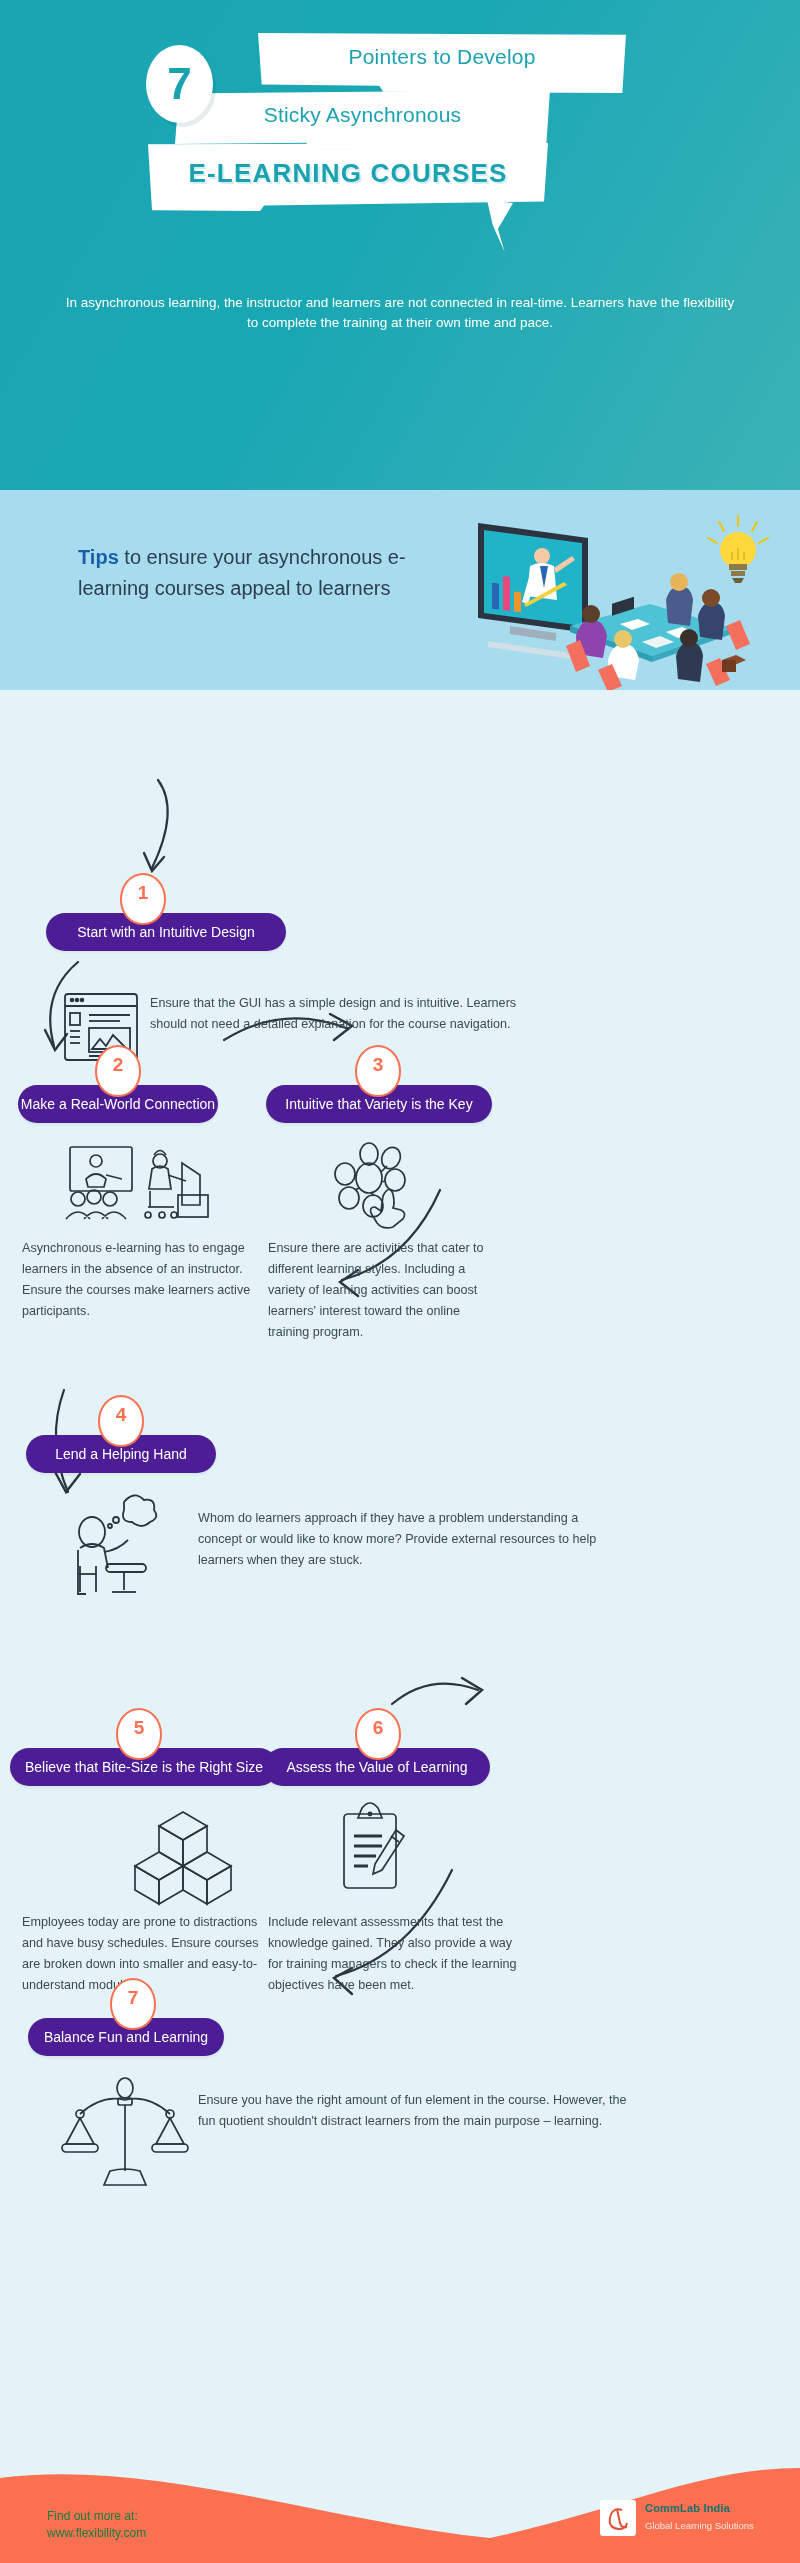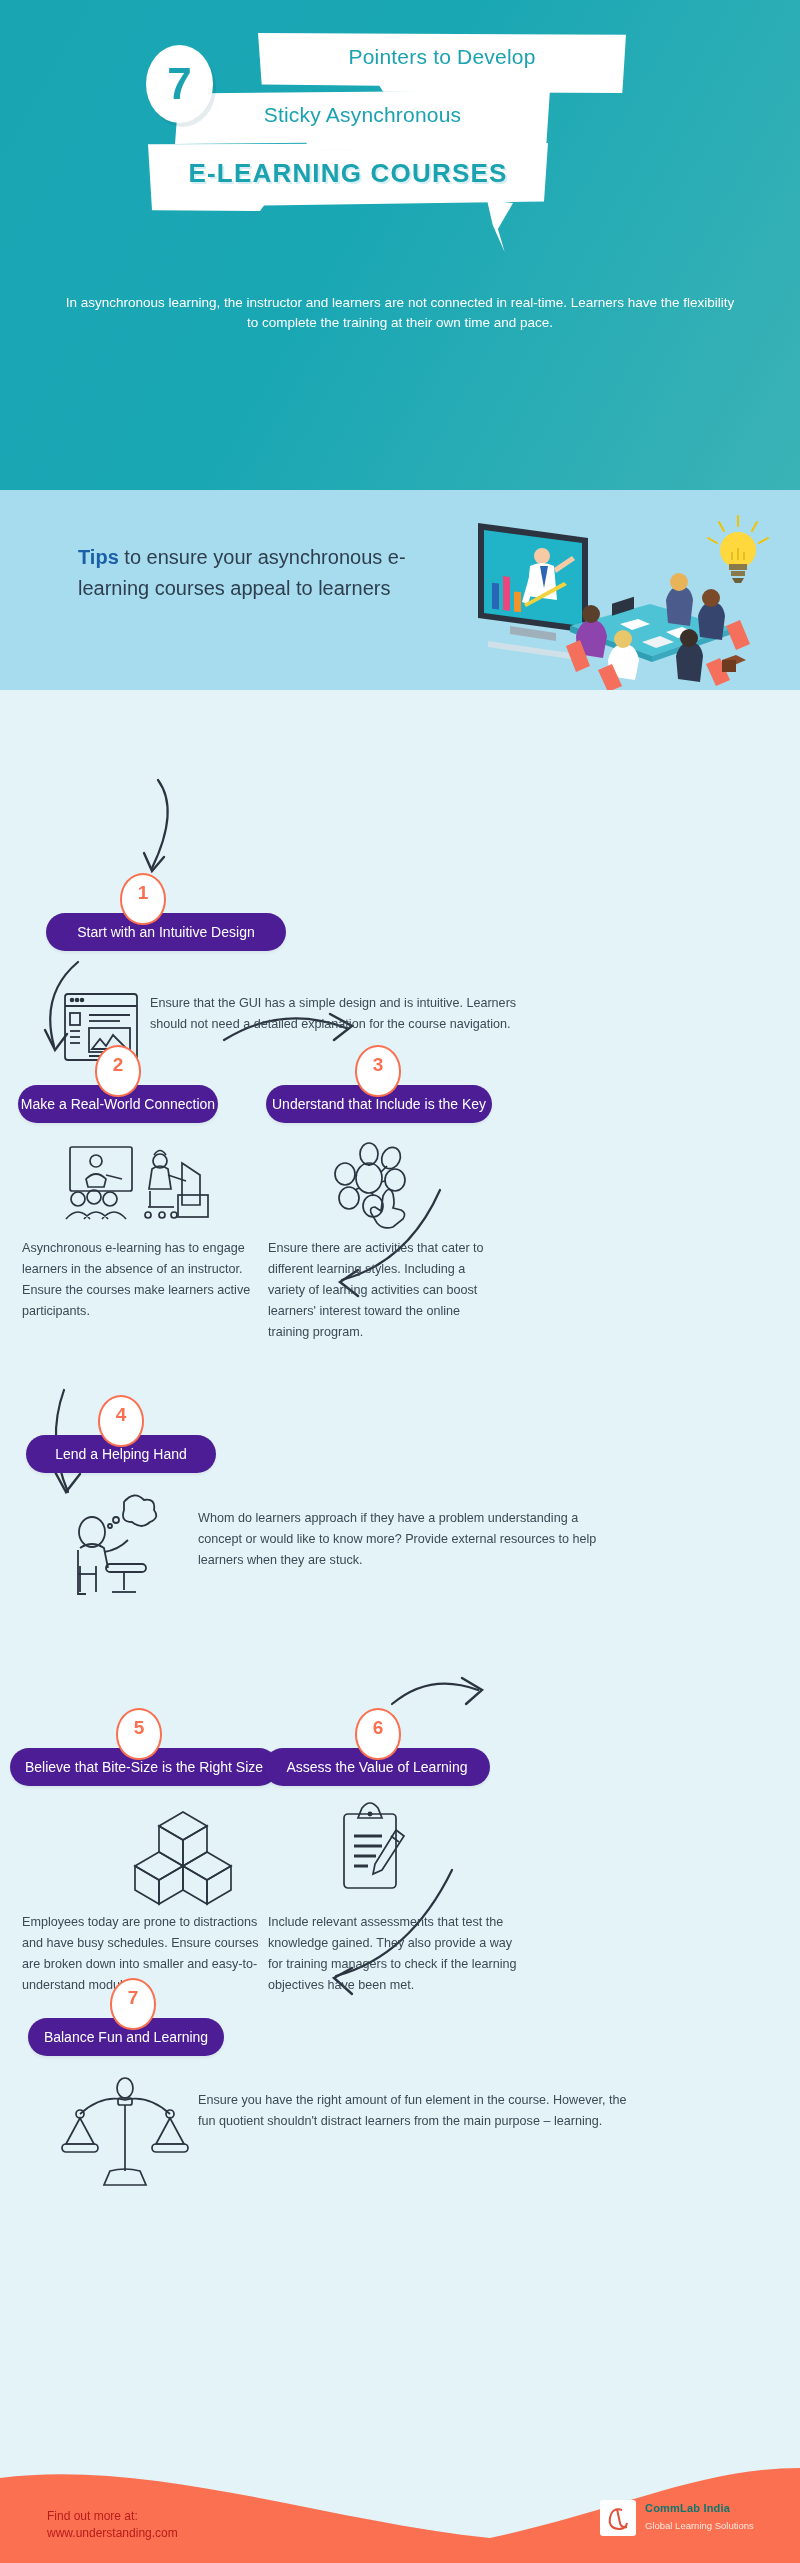--- a/index.html
+++ b/index.html
@@ -93,21 +93,21 @@
     position:absolute; color:#3b4a54; font-size:12.6px; line-height:21px;
   }
   .icon-box { position:absolute; }
 
   
   .footer {
     position:absolute; left:0; top:2450px; width:800px; height:113px;
   }
   .footer-wave { position:absolute; left:0; top:0; width:800px; height:113px; }
   .footer-text {
-    position:absolute; left:47px; top:58px; color:#b91c1c;
+    position:absolute; left:47px; top:58px; color:#15803d;
     font-size:12px; line-height:17px;
   }
   .logo-box {
     position:absolute; left:600px; top:50px; width:36px; height:36px;
     background:#fff; border-radius:3px;
     display:flex; align-items:center; justify-content:center;
   }
   .logo-name {
     position:absolute; left:645px; top:52px; color:#0f766e;
     font-size:11px; font-weight:bold; letter-spacing:.2px;
@@ -295,21 +295,21 @@
       <circle cx="100" cy="70" r="3"></circle>
       <circle cx="112" cy="70" r="3"></circle>
     <path d="M86 62 l26 0"></path>
   </svg>
   <div class="desc" style="left:22px; top:548px; width:240px;">Asynchronous e-learning has to engage learners in the absence of an instructor. Ensure the courses make learners active participants.</div>
 
   <div class="badge" style="left:355px; top:355px;">
     <span>3</span>
   </div>
   <div class="pill" style="left:266px; top:395px; width:226px;">
-    <span>Understand that Include is the Key</span>
+    <span>Intuitive that Variety is the Key</span>
   </div>
   <svg class="icon-box" style="left:325px; top:452px; width:96px; height:86px;" viewBox="0 0 96 86" fill="none" stroke="#2b3440" stroke-width="1.7">
     <ellipse cx="44" cy="12" rx="9" ry="11"></ellipse>
     <ellipse cx="66" cy="16" rx="9" ry="11" transform="rotate(25 66 16)"></ellipse>
     <ellipse cx="20" cy="32" rx="10" ry="11"></ellipse>
     <ellipse cx="70" cy="38" rx="10" ry="11"></ellipse>
     <ellipse cx="24" cy="56" rx="10" ry="11"></ellipse>
     <ellipse cx="48" cy="64" rx="10" ry="11"></ellipse>
     <ellipse cx="44" cy="36" rx="13" ry="15"></ellipse>
     <line x1="44" y1="22" x2="44" y2="24"></line>
@@ -406,21 +406,21 @@
   <div class="desc" style="left:198px; top:1400px; width:440px;">Ensure you have the right amount of fun element in the course. However, the fun quotient shouldn't distract learners from the main purpose – learning.</div>
 
 </div>
 
 <div class="footer">
   <svg class="footer-wave" viewBox="0 0 800 113" preserveAspectRatio="none">
     <path d="M0 28 C 150 8, 330 72, 490 88 C 620 60, 700 18, 800 18 L800 113 L0 113 Z" fill="#fa7050"></path>
   </svg>
   <div class="footer-text">
     <div>Find out more at:</div>
-    <div>www.understanding.com</div>
+    <div>www.flexibility.com</div>
   </div>
   <div class="logo-box">
     <svg width="26" height="26" viewBox="0 0 26 26">
       <path d="M17 5 q-10 -3 -12 8 q-2 10 9 11 q7 0 8 -6" fill="none" stroke="#e0513a" stroke-width="2"></path>
       <path d="M12 4 l3 14 q1 5 7 4" fill="none" stroke="#e0513a" stroke-width="2"></path>
     </svg>
   </div>
   <div class="logo-name">CommLab India</div>
   <div class="logo-tag">Global Learning Solutions</div>
 </div>

